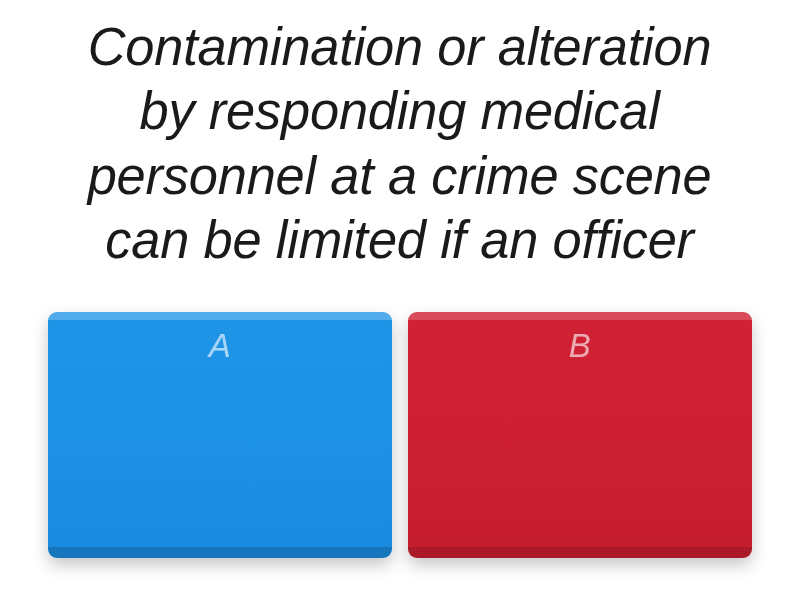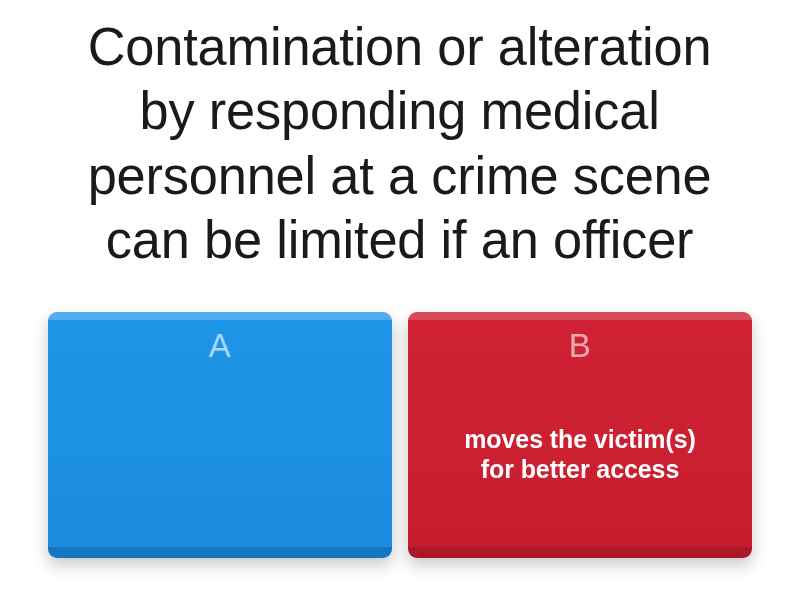--- a/index.html
+++ b/index.html
@@ -16,20 +16,21 @@
   }
 
   .quiz-root {
     position: relative;
     width: 800px;
     height: 600px;
     box-sizing: border-box;
     display: flex;
     flex-direction: column;
     align-items: center;
+    font-style: italic;
   }
 
   
   .question-area {
     width: 100%;
     padding: 14px 18px 0 18px;
     box-sizing: border-box;
     display: flex;
     justify-content: center;
     align-items: flex-start;
@@ -158,20 +159,16 @@
   </div>
 
   <div class="answers-area">
 
     <div class="answer-card card-blue">
       <div class="answer-letter">A</div>
     </div>
 
     <div class="answer-card card-red">
       <div class="answer-letter">B</div>
-      <div class="answer-body">
-        <div class="answer-text">moves the victim(s)
-for better access</div>
-      </div>
     </div>
 
   </div>
 </div>
 
 </body></html>

